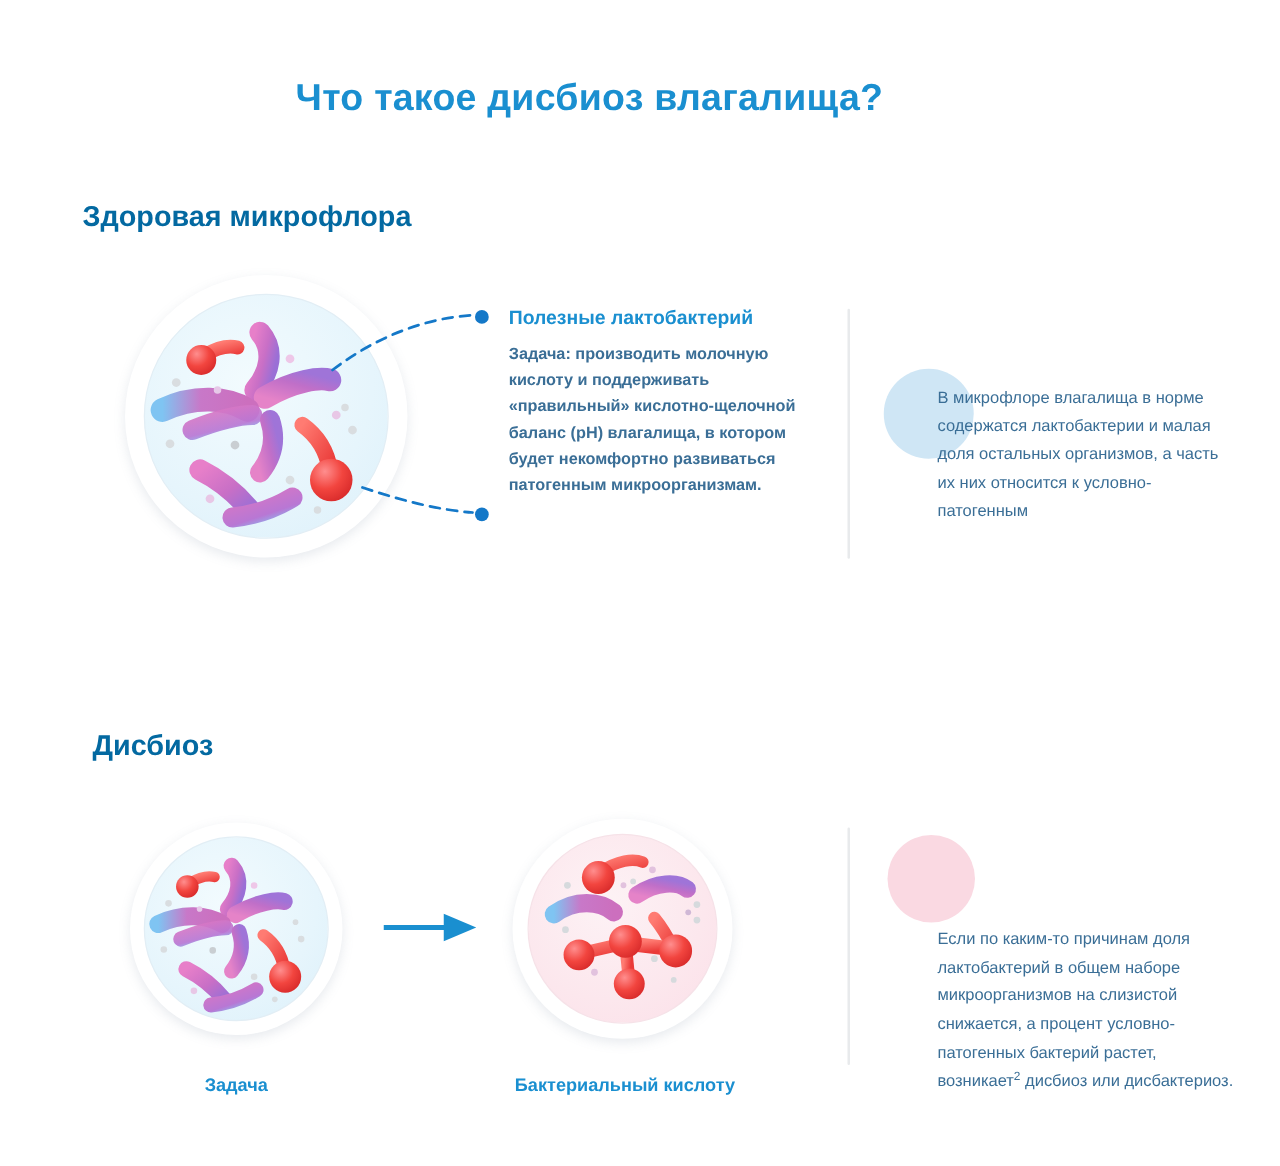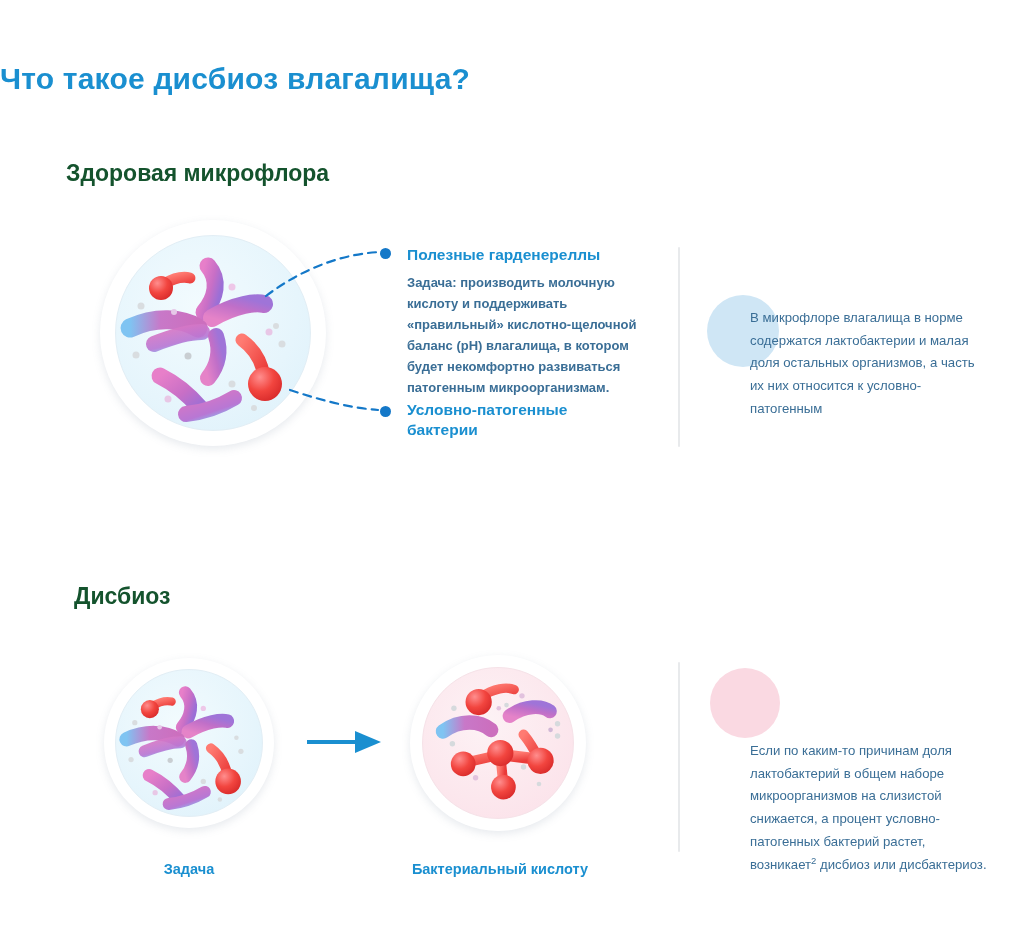--- a/index.html
+++ b/index.html
@@ -13,29 +13,30 @@
     position: relative;
     font-family: "Liberation Sans", sans-serif;
     color: #3a6e96;
     overflow: hidden;
   }
   .abs { position: absolute; }
 
   
   #page-title {
     left: 0; top: 62px; width: 943px;
+    text-align: center;
     font-size: 30px;
     font-weight: bold;
     color: #1a8fd0;
     letter-spacing: 0.2px;
   }
   .section-heading {
     font-size: 23px;
     font-weight: bold;
-    color: #14532d;
+    color: #0369a1;
   }
   #healthy-heading { left: 66px; top: 160px; }
   #dysbiosis-heading { left: 74px; top: 583px; }
 
   
   .callout-title {
     font-size: 15.5px;
     font-weight: bold;
     color: #1a8fd0;
     line-height: 1.3;
@@ -207,26 +208,25 @@
 
 <svg class="abs" id="leader-lines">
   <path d="M266 296 C300 270 340 254 380 252" stroke="#1478c8" stroke-width="2.2" fill="none" stroke-dasharray="8 6" stroke-linecap="round"></path>
   <path d="M290 390 C320 400 350 408 378 410" stroke="#1478c8" stroke-width="2.2" fill="none" stroke-dasharray="8 6" stroke-linecap="round"></path>
 </svg>
 
 <div class="abs leader-dot" id="leader-dot-lacto"></div>
 <div class="abs leader-dot" id="leader-dot-patho"></div>
 
 <div class="abs" id="callout-lacto">
-  <div class="callout-title">Полезные гарденереллы</div>
+  <div class="callout-title">Полезные лактобактерий</div>
   <div class="callout-body">Задача: производить молочную кислоту и поддерживать «правильный» кислотно-щелочной баланс (pH) влагалища, в котором будет некомфортно развиваться патогенным микроорганизмам.</div>
 </div>
 
 <div class="abs" id="callout-patho">
-  <div class="callout-title">Условно-патогенные бактерии</div>
 </div>
 
 <div class="abs side-divider" id="divider-top"></div>
 <div class="abs note-circle" id="note-circle-top"></div>
 <div class="abs side-note" id="note-top">В микрофлоре влагалища в норме содержатся лактобактерии и малая доля остальных организмов, а часть их них относится к условно-патогенным</div>
 
 <div class="abs section-heading" id="dysbiosis-heading">Дисбиоз</div>
 
 <div class="abs dish" id="dish-norma">
   <div class="dish-inner normal">

